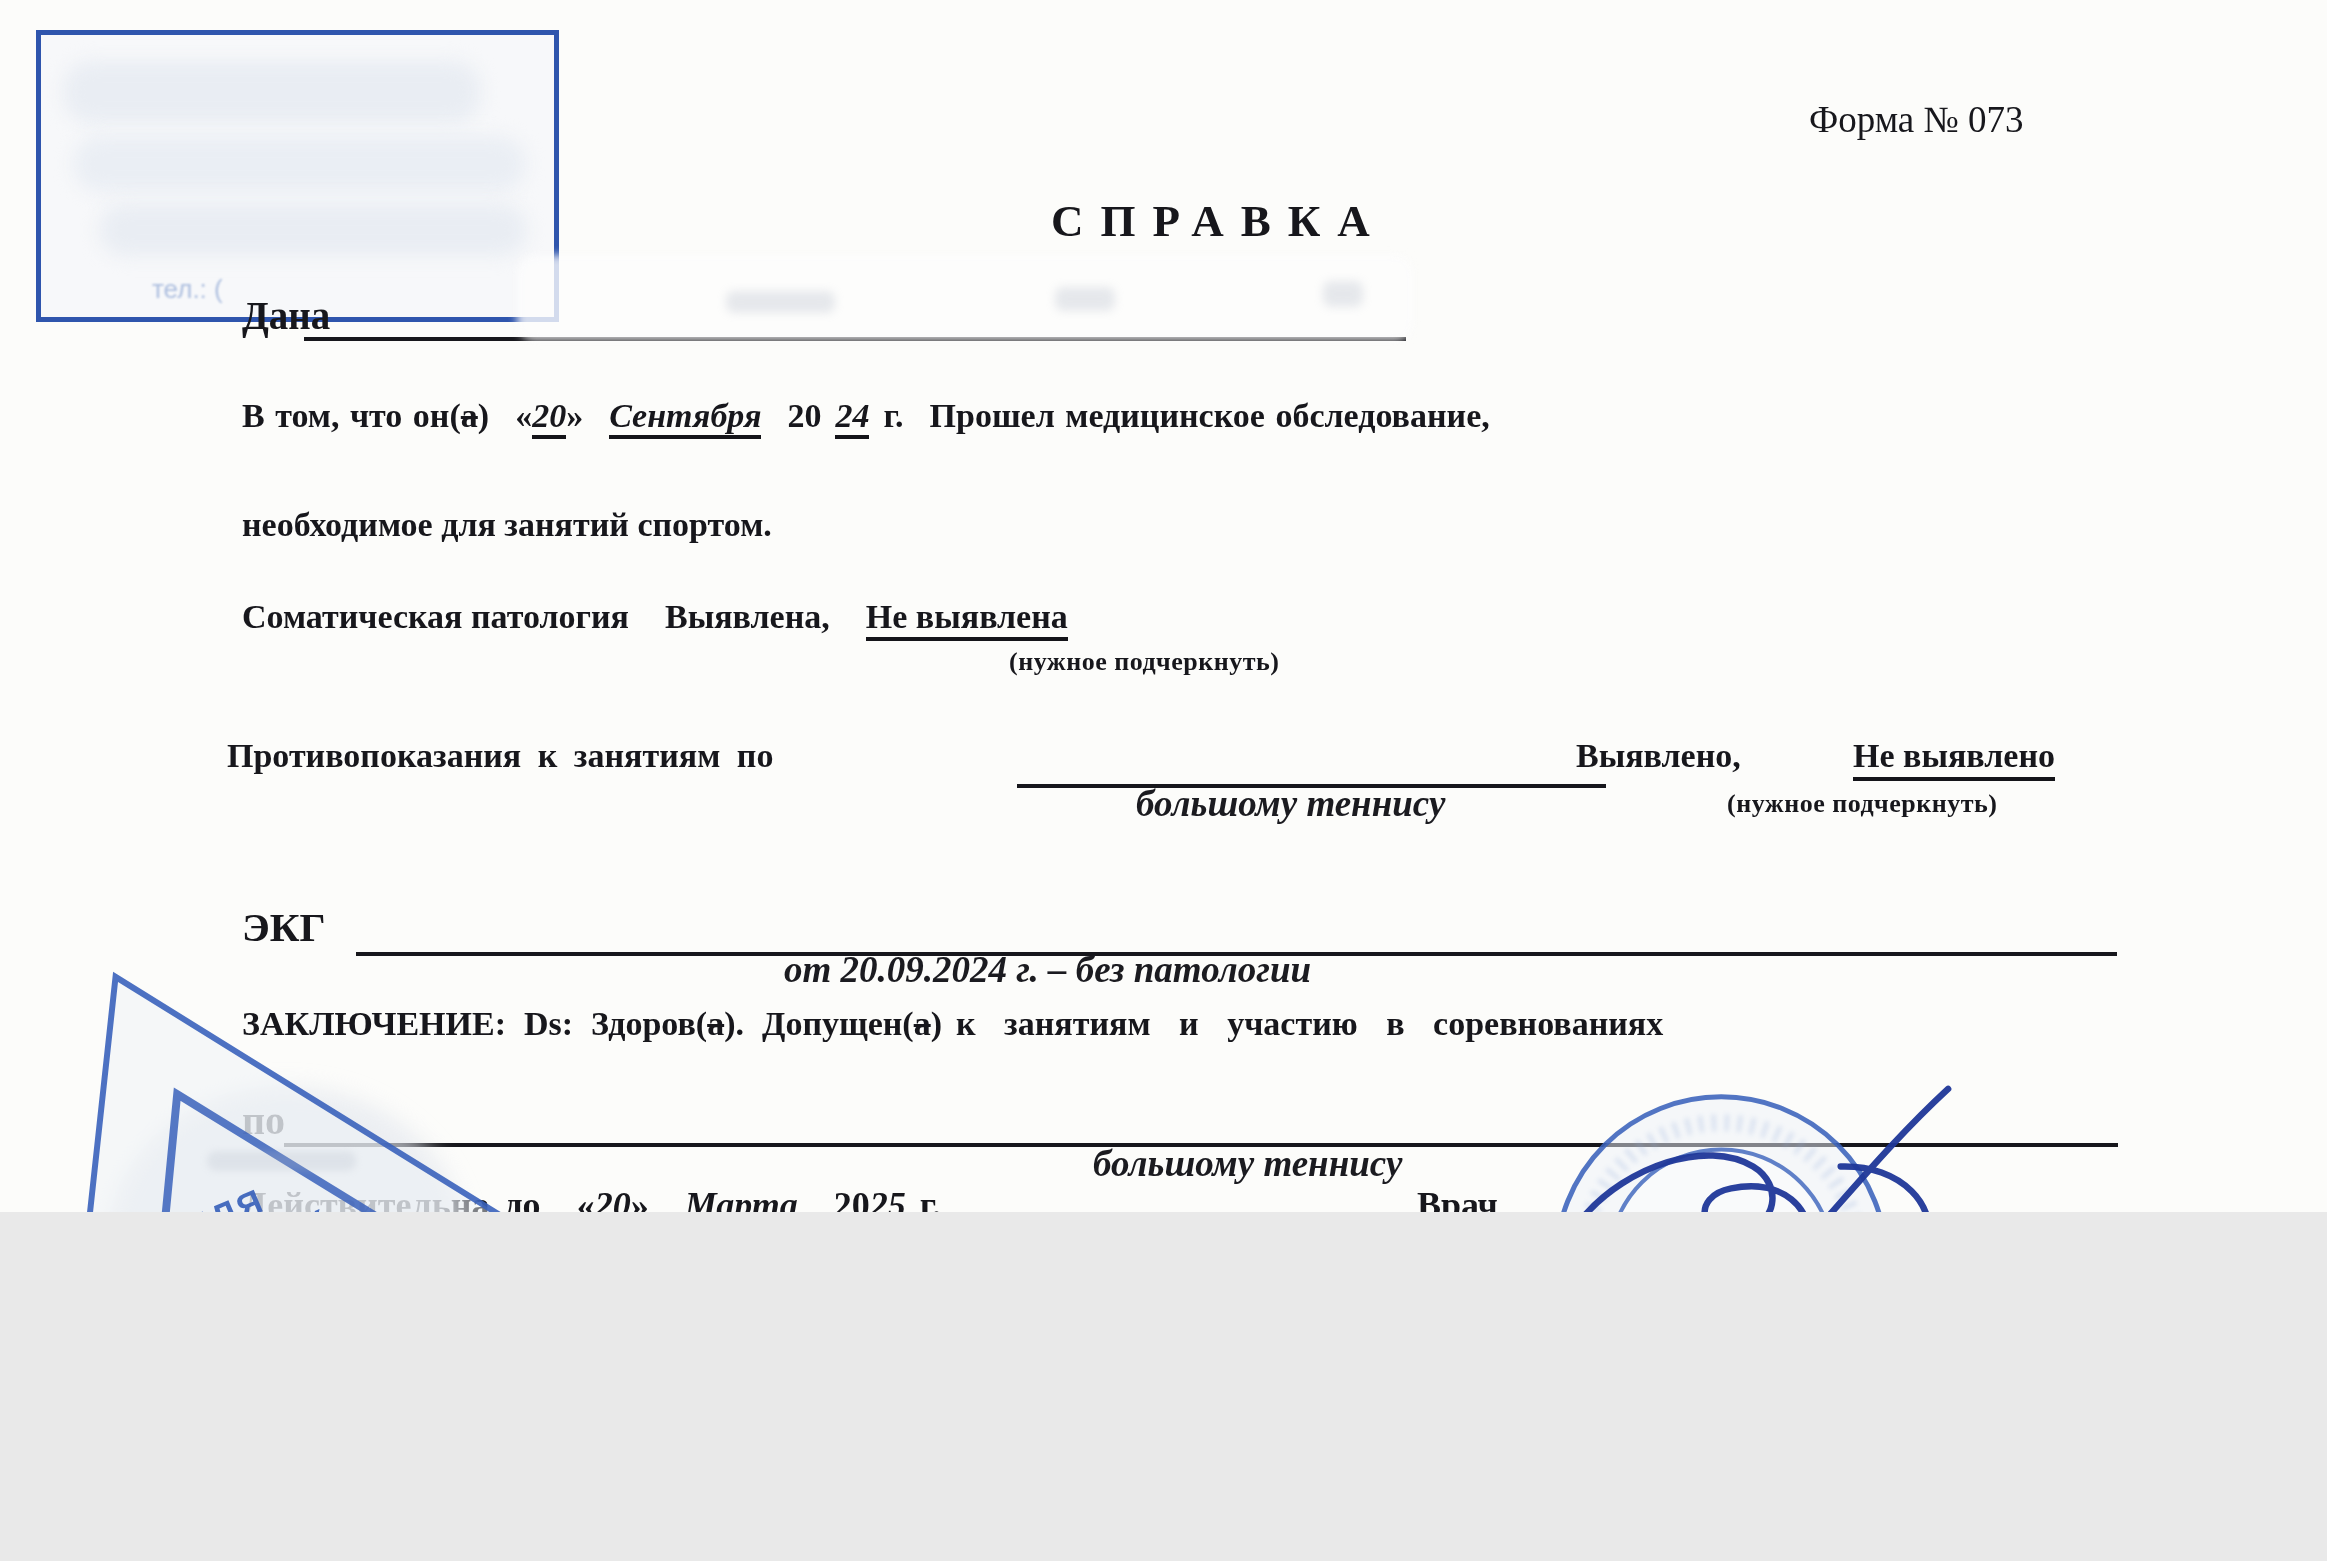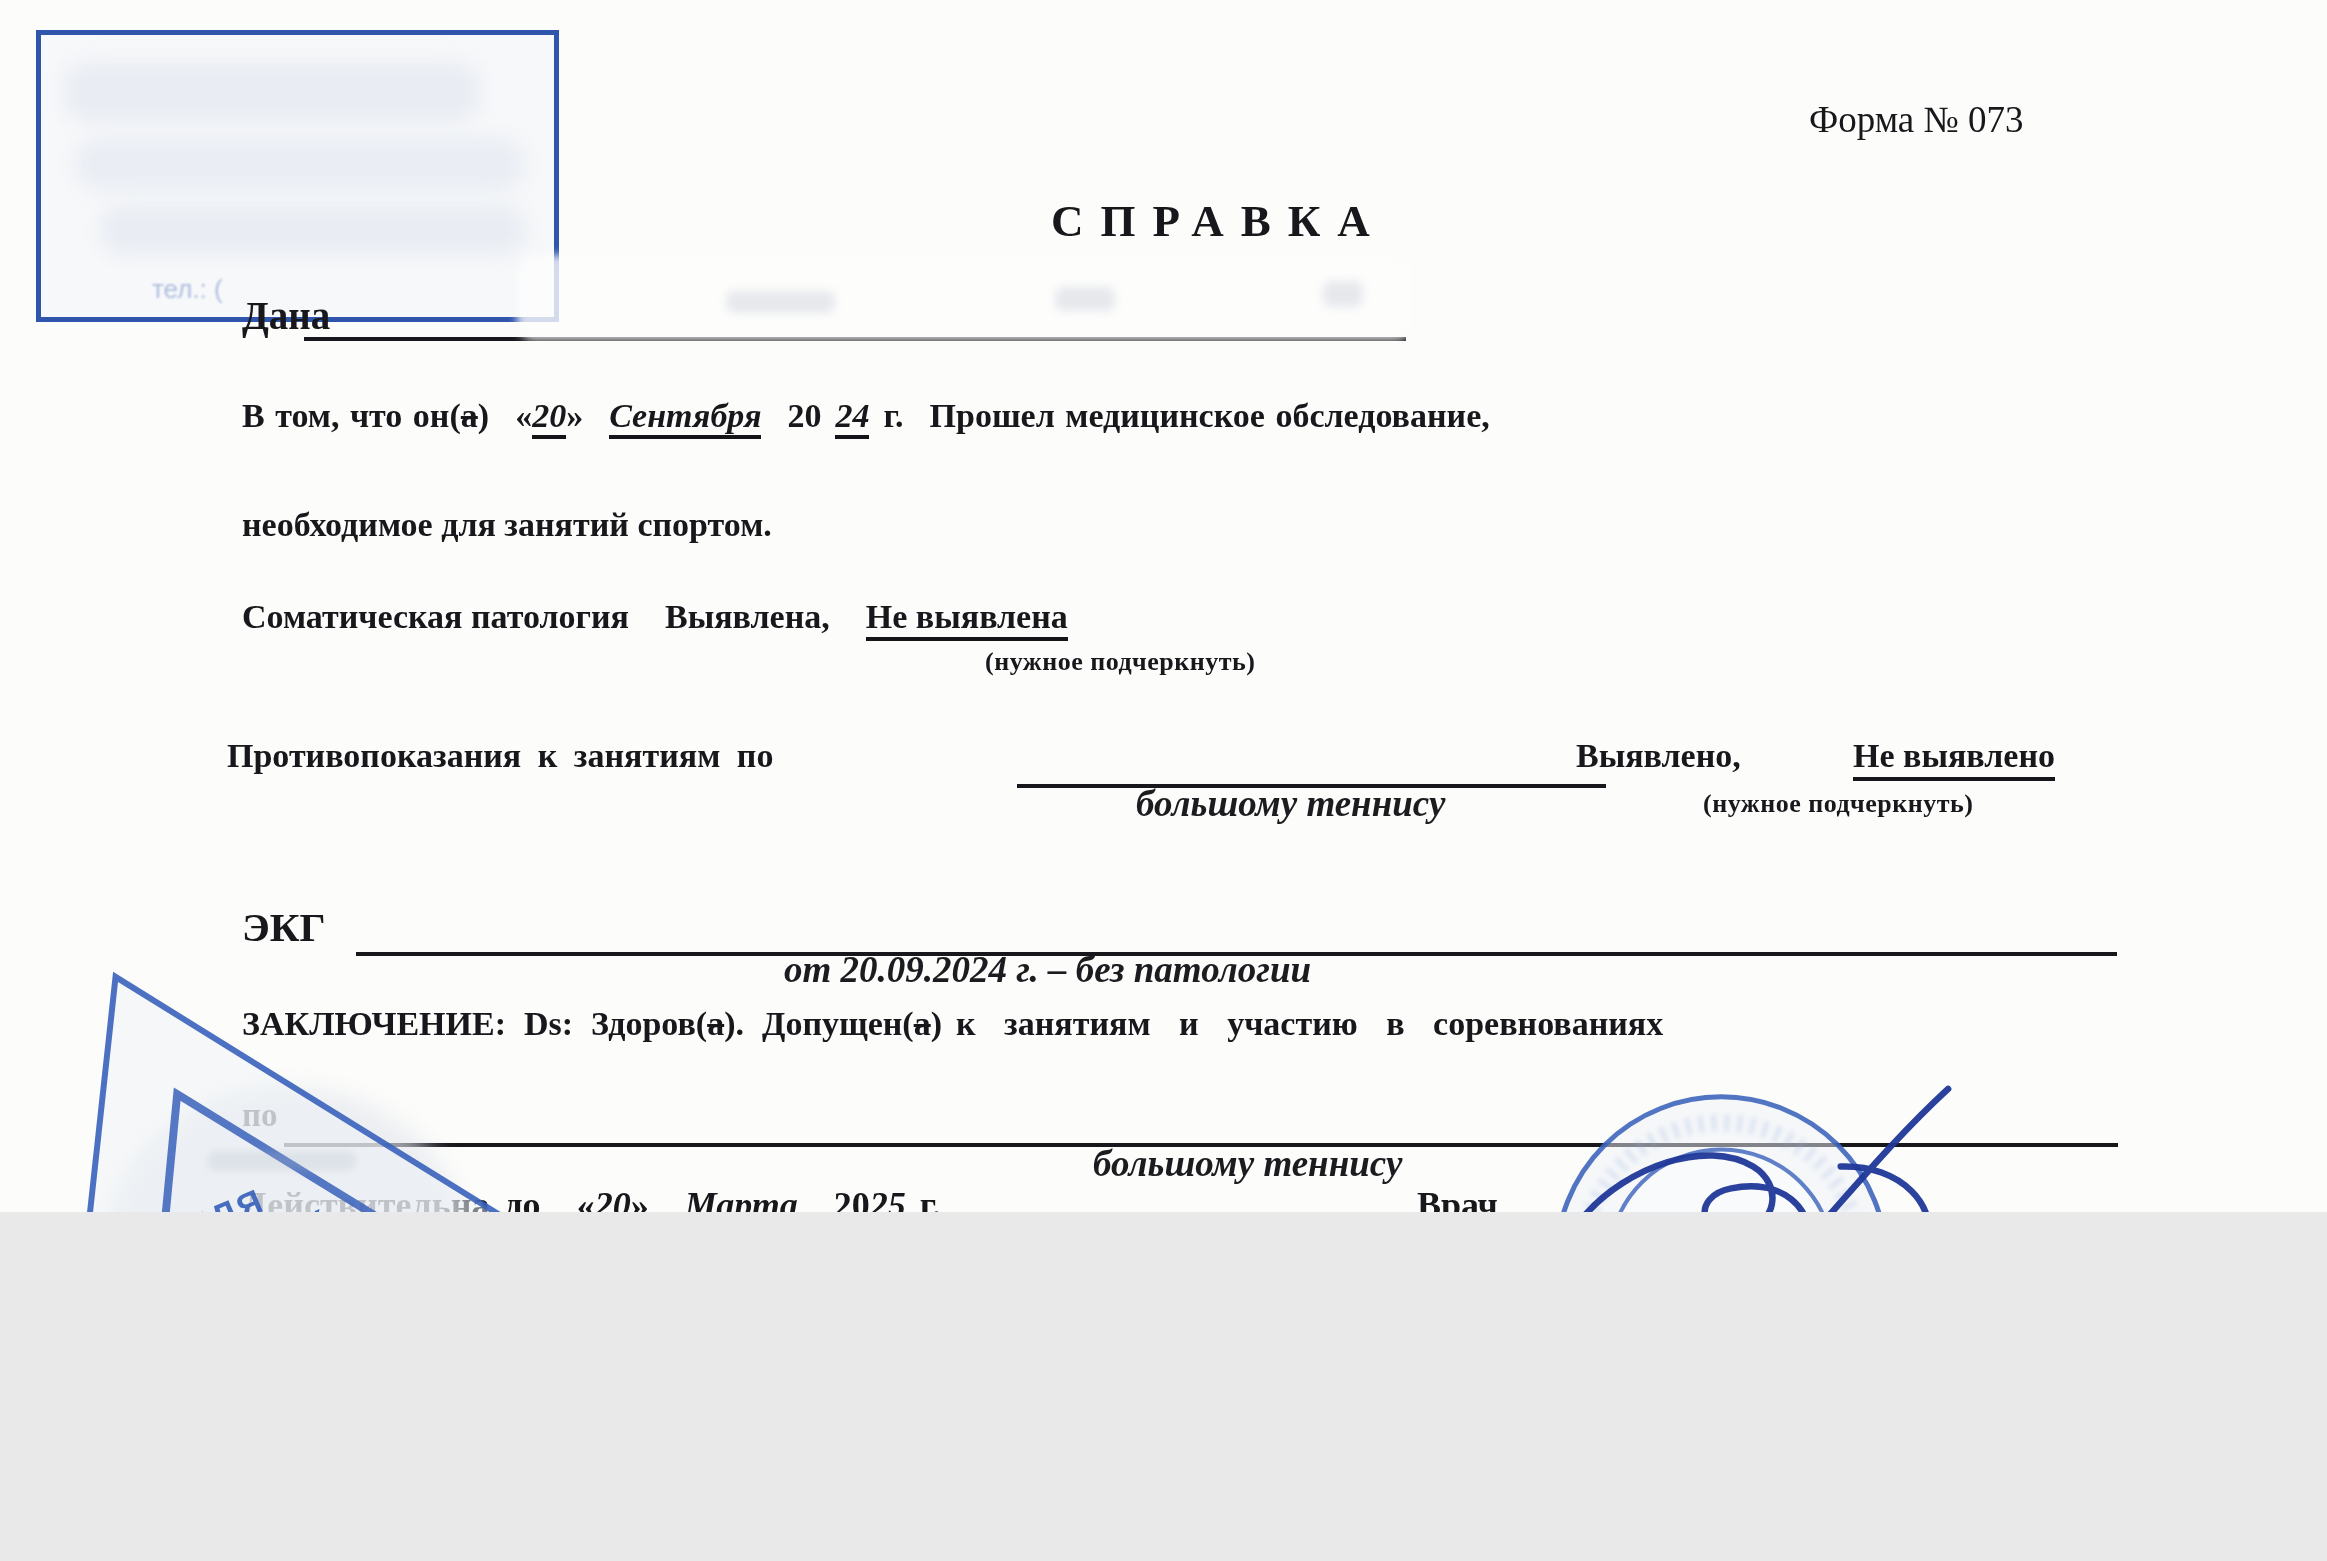--- a/index.html
+++ b/index.html
@@ -8,21 +8,21 @@
     background:#fcfcfa; overflow:hidden;
     font-family:"Liberation Serif", serif; color:#17171c;
   }
   .abs{position:absolute;}
   .b{font-weight:bold;}
   .nowrap{white-space:nowrap;}
   .body35{font-size:34px; font-weight:bold; color:#17171c;}
   .iu{font-style:italic; border-bottom:4px solid #141419; padding-bottom:1px;}
   .ul{border-bottom:4px solid #141419; padding-bottom:2px;}
   .strike{text-decoration:line-through; text-decoration-thickness:3px;}
-  .note{font-size:26px; font-weight:bold; letter-spacing:0.5px;}
+  .note{font-size:26px; font-weight:bold; letter-spacing:0.5px;margin-left:24px;}
   .blank{position:absolute; border-bottom:4px solid #17171c;}
   .hand{font-style:italic; font-weight:bold; font-size:37px; color:#1b1b20;margin-top:48px;}
   .gap{display:inline-block;}
   .g14{width:14px;} .g18{width:18px;} .g26{width:26px;} .g36{width:36px;}
   
   #stamp-box{
     position:absolute; left:36px; top:30px; width:513px; height:282px;
     border:5px solid #2f55ad; background:#f7f8fa;
   }
   .smudge{position:absolute; border-radius:28px; filter:blur(9px);}
@@ -77,21 +77,21 @@
   <div class="abs note" style="left:1703px; top:789px;">(нужное подчеркнуть)</div>
 
   <div class="abs b" style="left:242px; top:903px; font-size:41px;">ЭКГ</div>
   <div class="blank" style="left:356px; top:878px; width:1761px; height:74px;"></div>
   <div class="abs hand nowrap" style="left:784px; top:900px;">от 20.09.2024 г. – без патологии</div>
 
   <div class="abs body35 nowrap" style="left:242px; top:1005px; word-spacing:20px;text-align:center;">
     <span>ЗАКЛЮЧЕНИЕ:</span><span class="gap g18"></span><span>Ds:</span><span class="gap g18"></span><span>Здоров(</span><span class="strike">а</span><span>).</span><span class="gap g18"></span><span>Допущен(</span><span class="strike">а</span><span>)</span><span class="gap g14"></span><span>к занятиям и участию в соревнованиях</span>
   </div>
 
-  <div class="abs b" style="left:242px; top:1097px; font-size:33px;">по</div>
+  <div class="abs b" style="left:242px; top:1097px; font-size:40px;">по</div>
   <div class="blank" style="left:284px; top:1069px; width:1834px; height:74px;"></div>
   <div class="abs hand nowrap" style="left:1093px; top:1094px;">большому теннису</div>
 
   <div class="abs body35 nowrap" style="left:242px; top:1184px; font-size:36px; word-spacing:6px;">
     <span>Действительна до</span><span class="gap g36"></span><span>«</span><span class="iu">20</span><span>»</span><span class="gap g36"></span><span class="iu">Марта</span><span class="gap g36"></span><span>20</span><span class="iu">25</span><span class="gap g14"></span><span>г.</span>
   </div>
   <div class="abs b" style="left:1417px; top:1184px; font-size:36px;">Врач</div>
   <div class="blank" style="left:1520px; top:1156px; width:597px; height:74px;"></div>
 
   <div class="abs" style="left:372px; top:1292px; font-size:41px;">М.П.</div>

